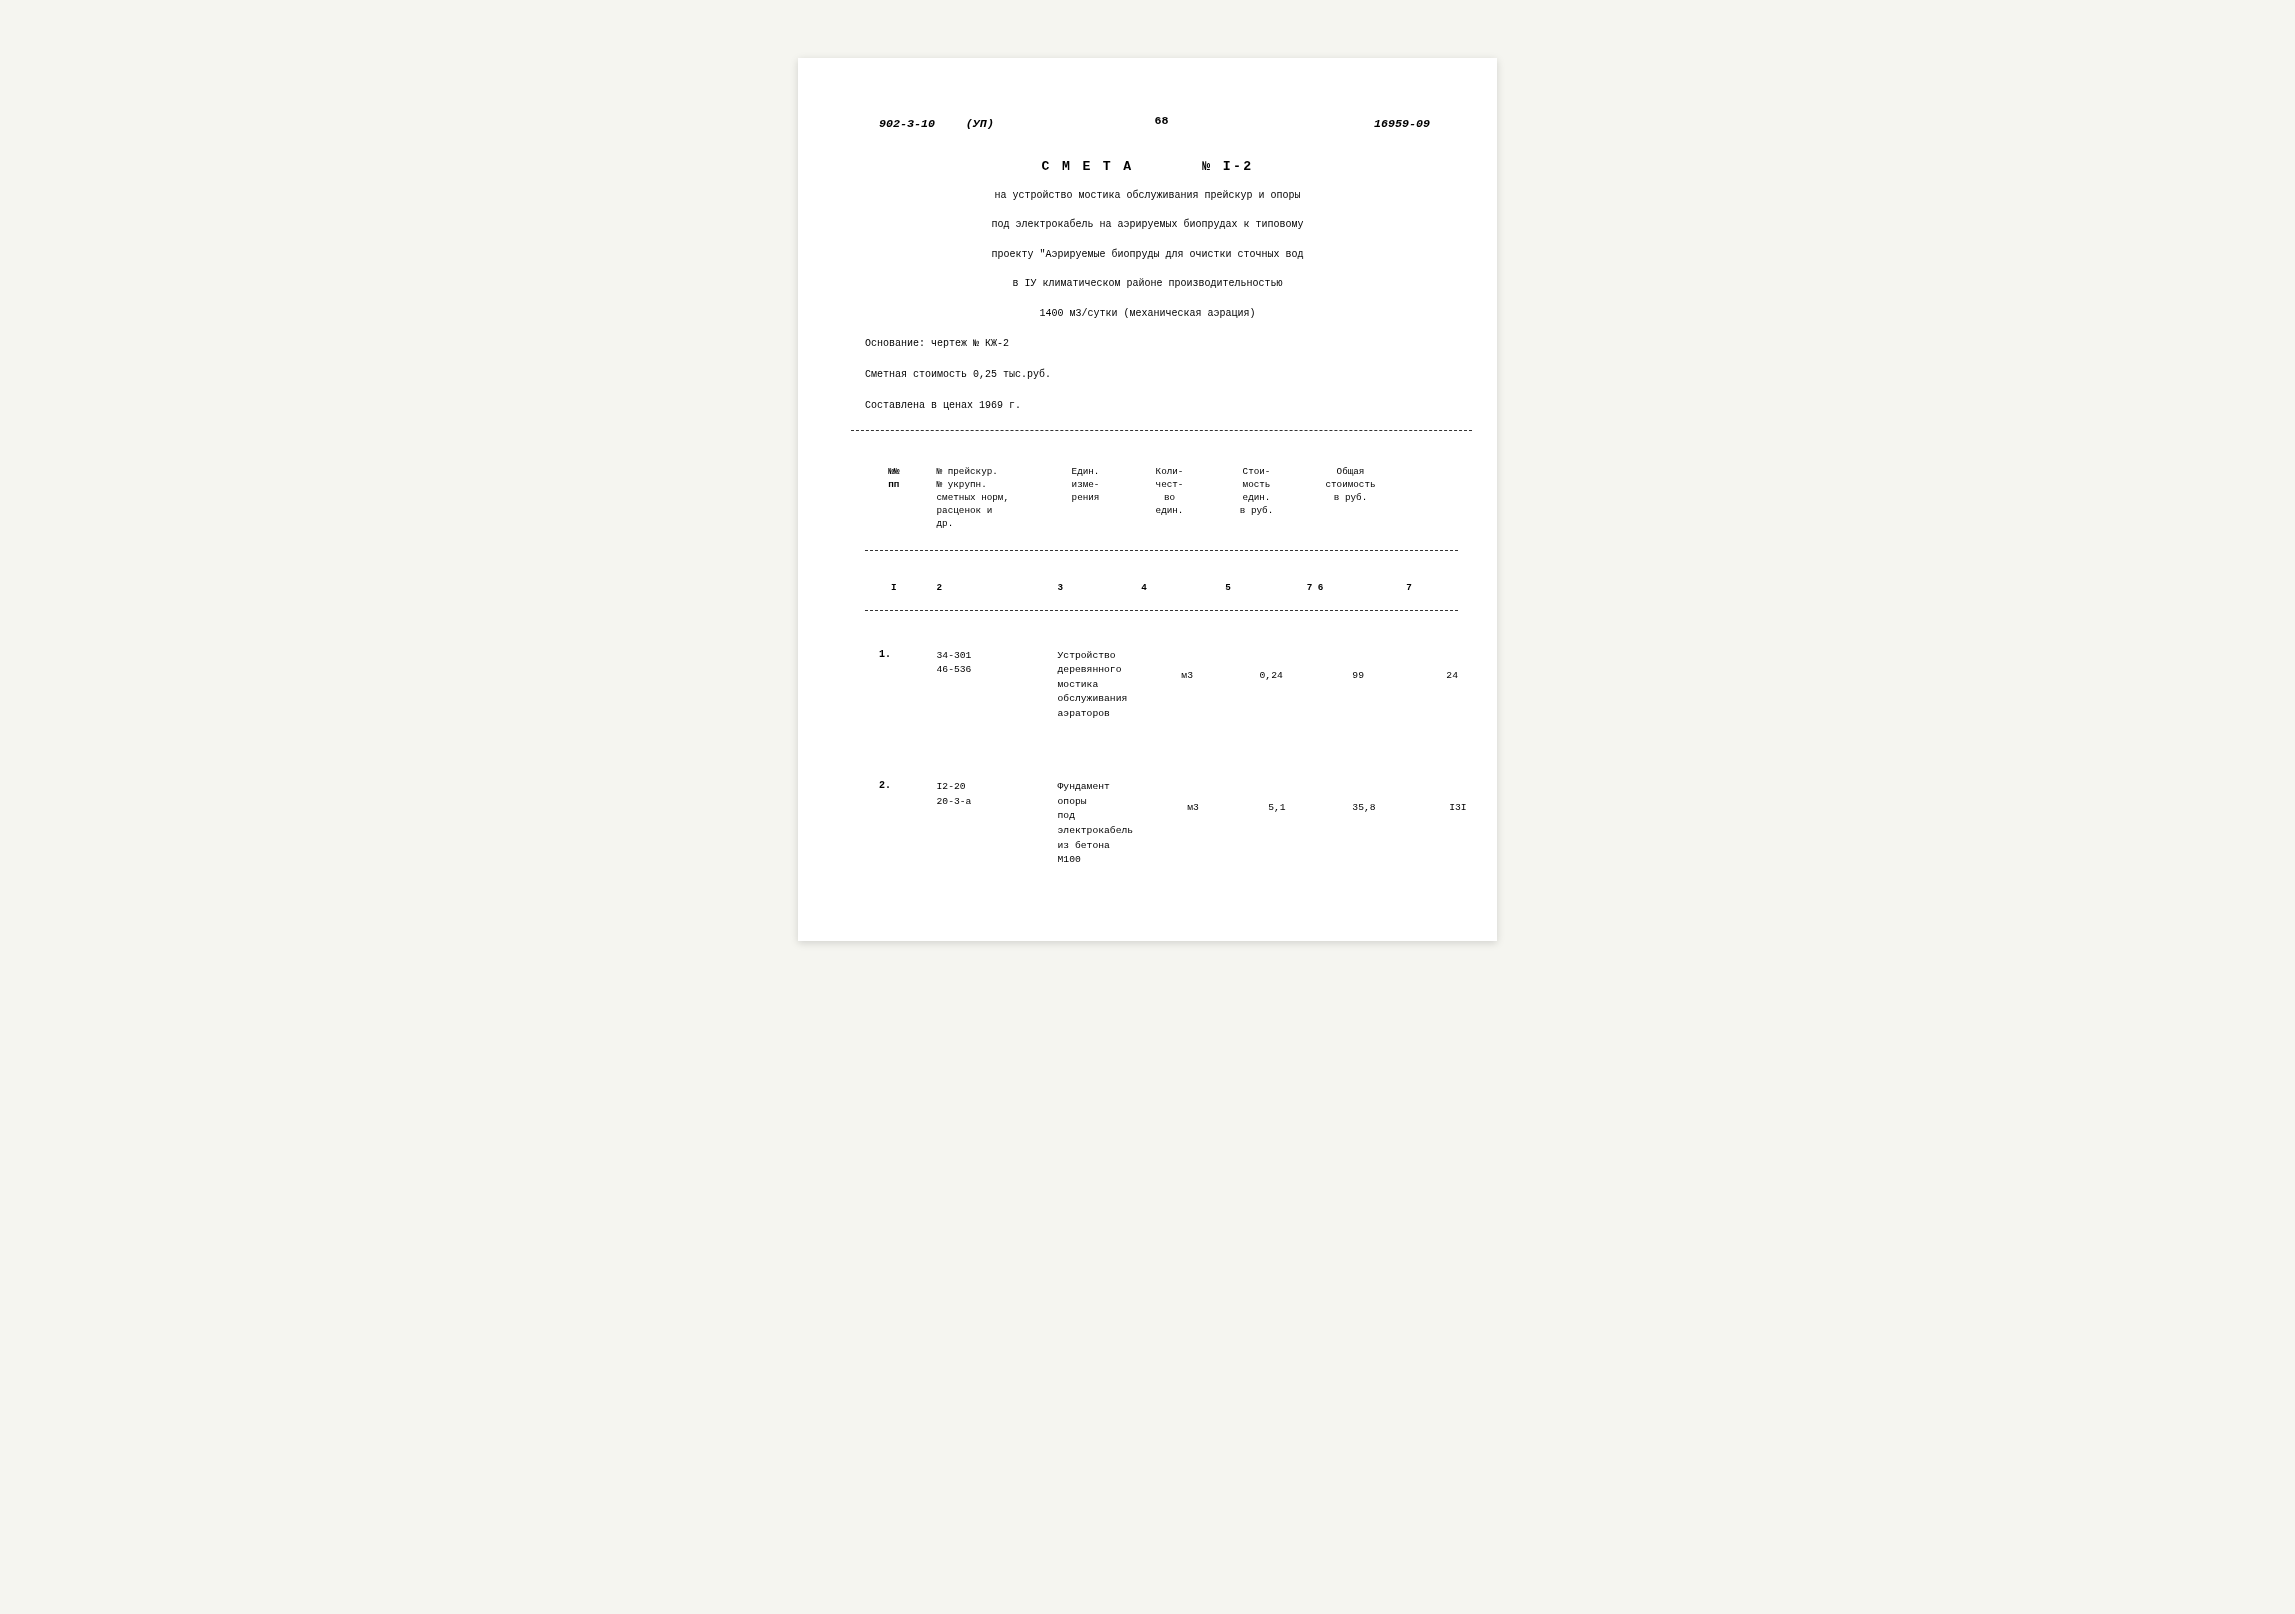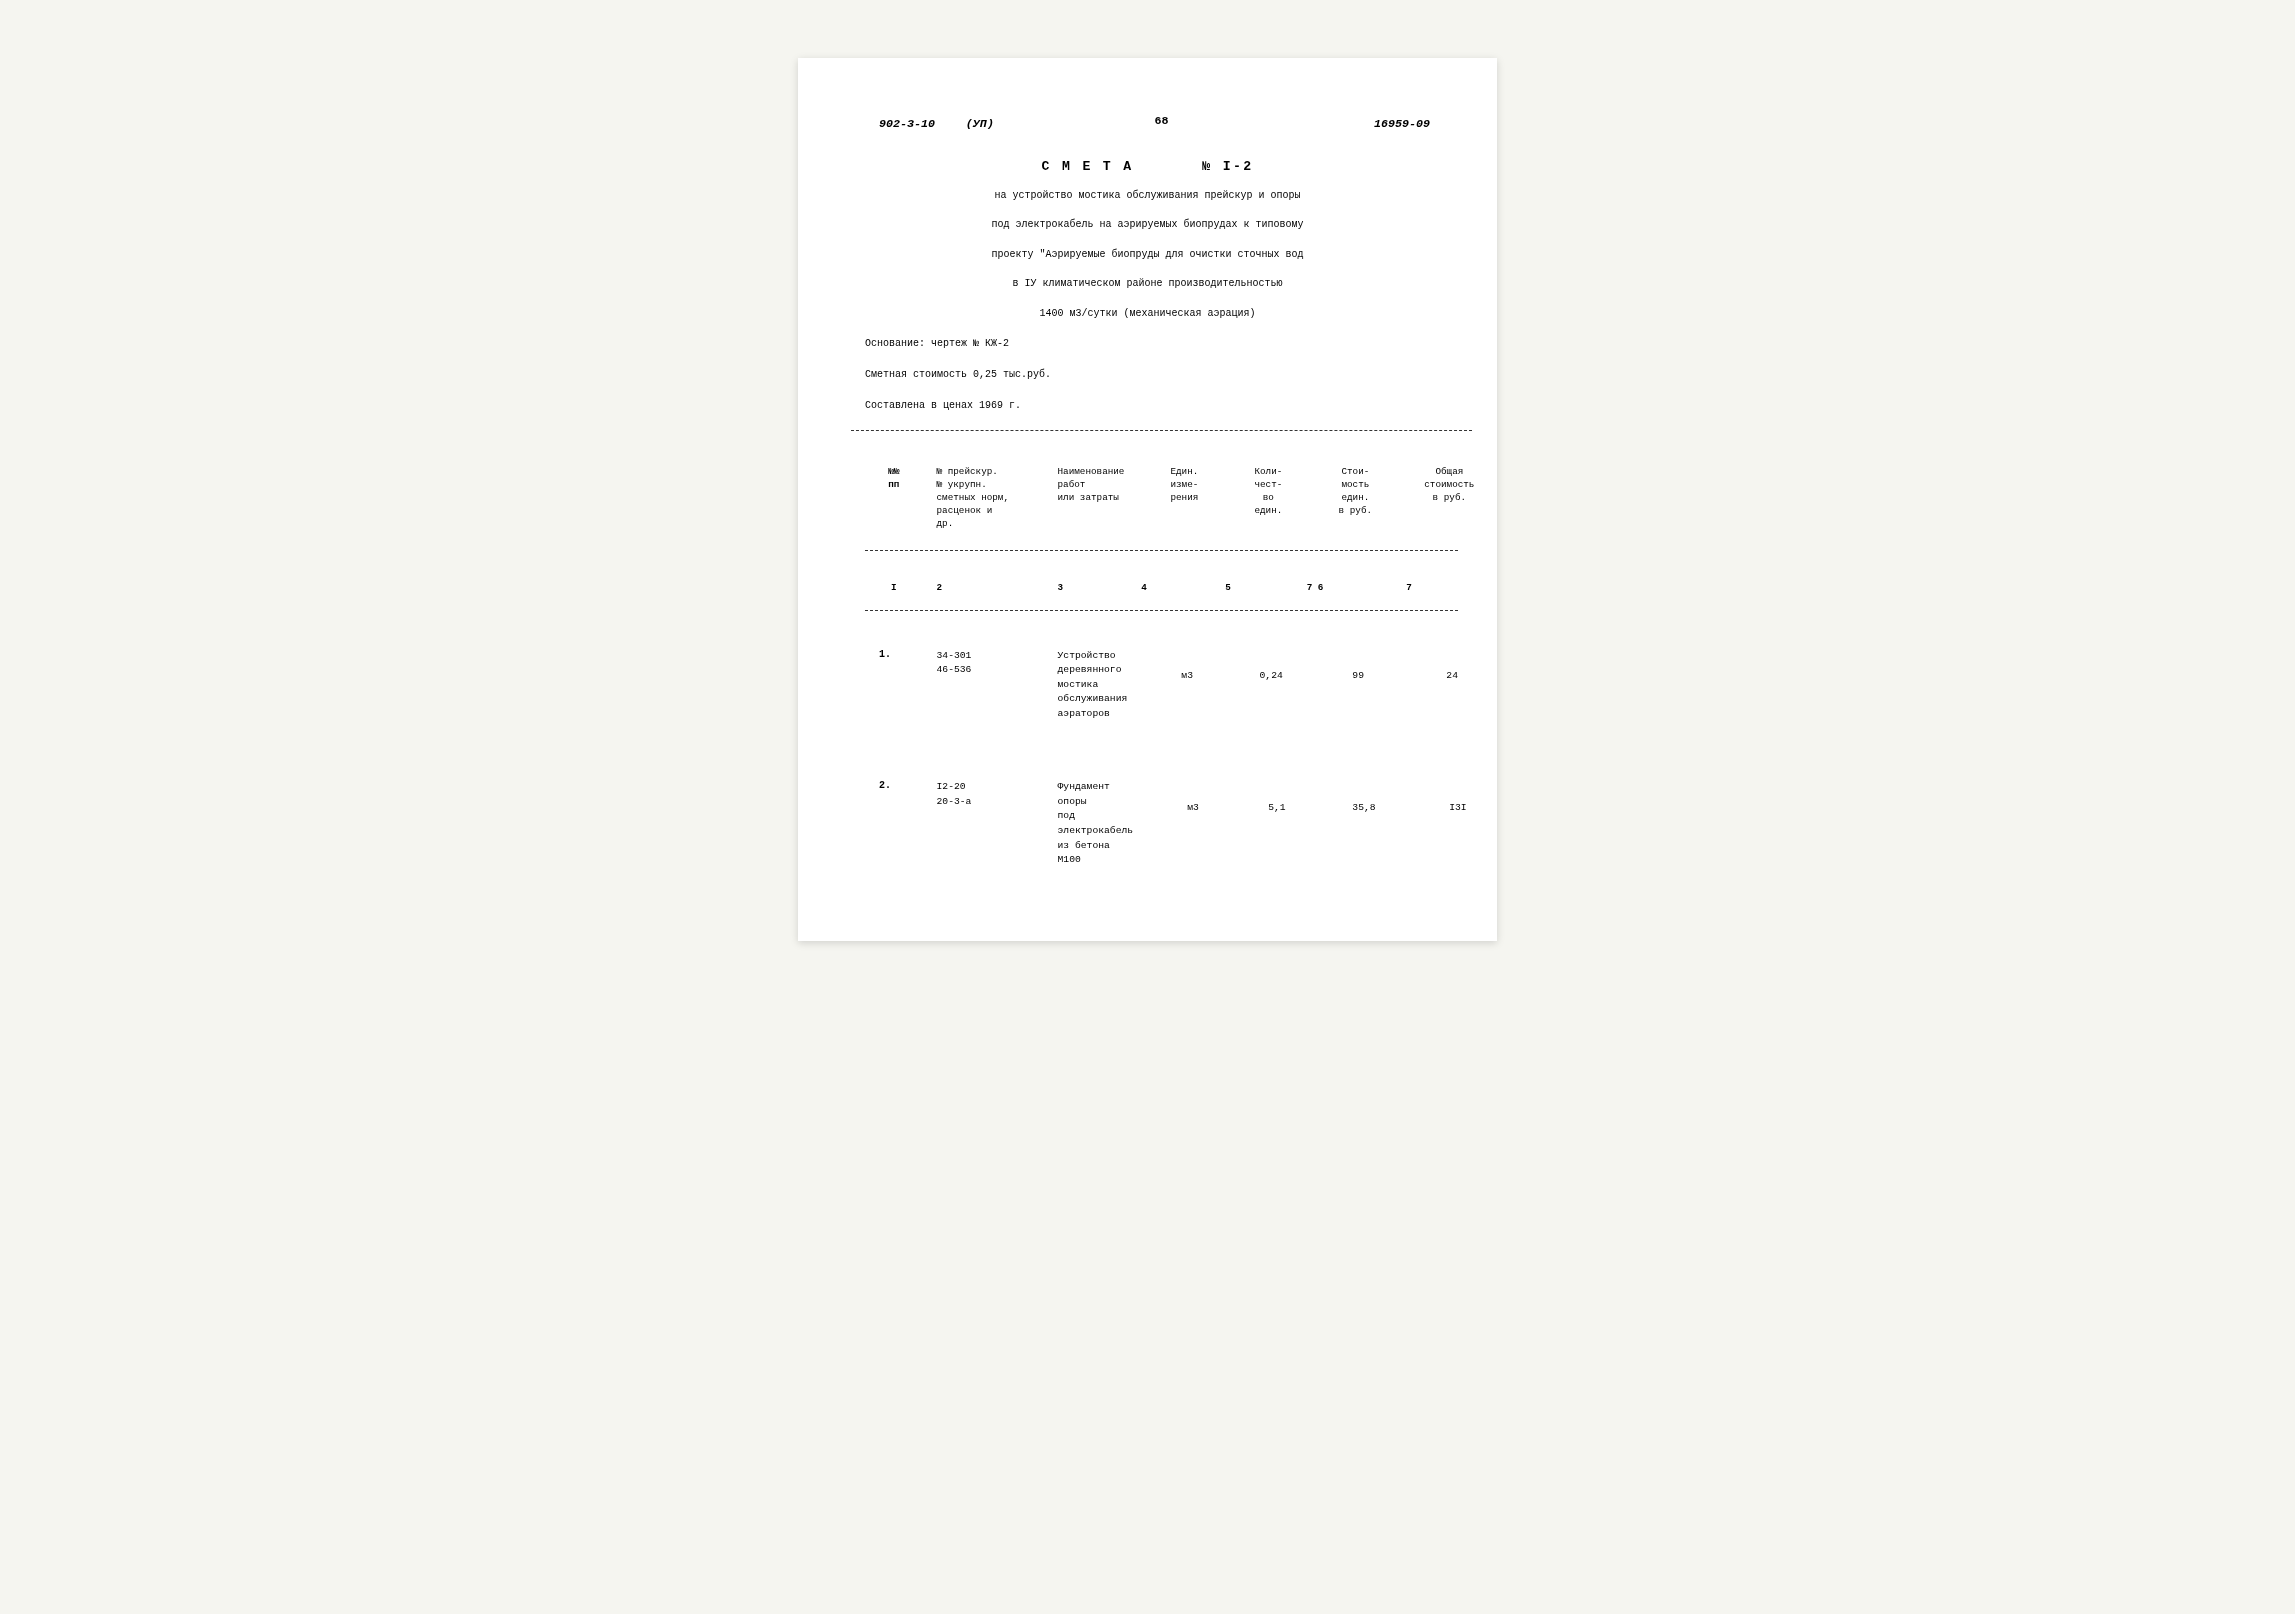--- a/index.html
+++ b/index.html
@@ -196,22 +196,20 @@
     <hr class="dashed-line">
 
     <div class="col-headers">
       <div class="col-num" style="white-space:pre-line;font-weight:bold;">№№
 пп</div>
       <div class="col-code" style="white-space:pre-line;">№ прейскур.
 № укрупн.
 сметных норм,
 расценок и
 др.</div>
-      <div class="col-name" style="white-space:pre-line;">Наименование работ
-или затраты</div>
       <div class="col-unit" style="white-space:pre-line;">Един.
 изме-
 рения</div>
       <div class="col-qty" style="white-space:pre-line;">Коли-
 чест-
 во
 един.</div>
       <div class="col-price" style="white-space:pre-line;">Стои-
 мость
 един.

